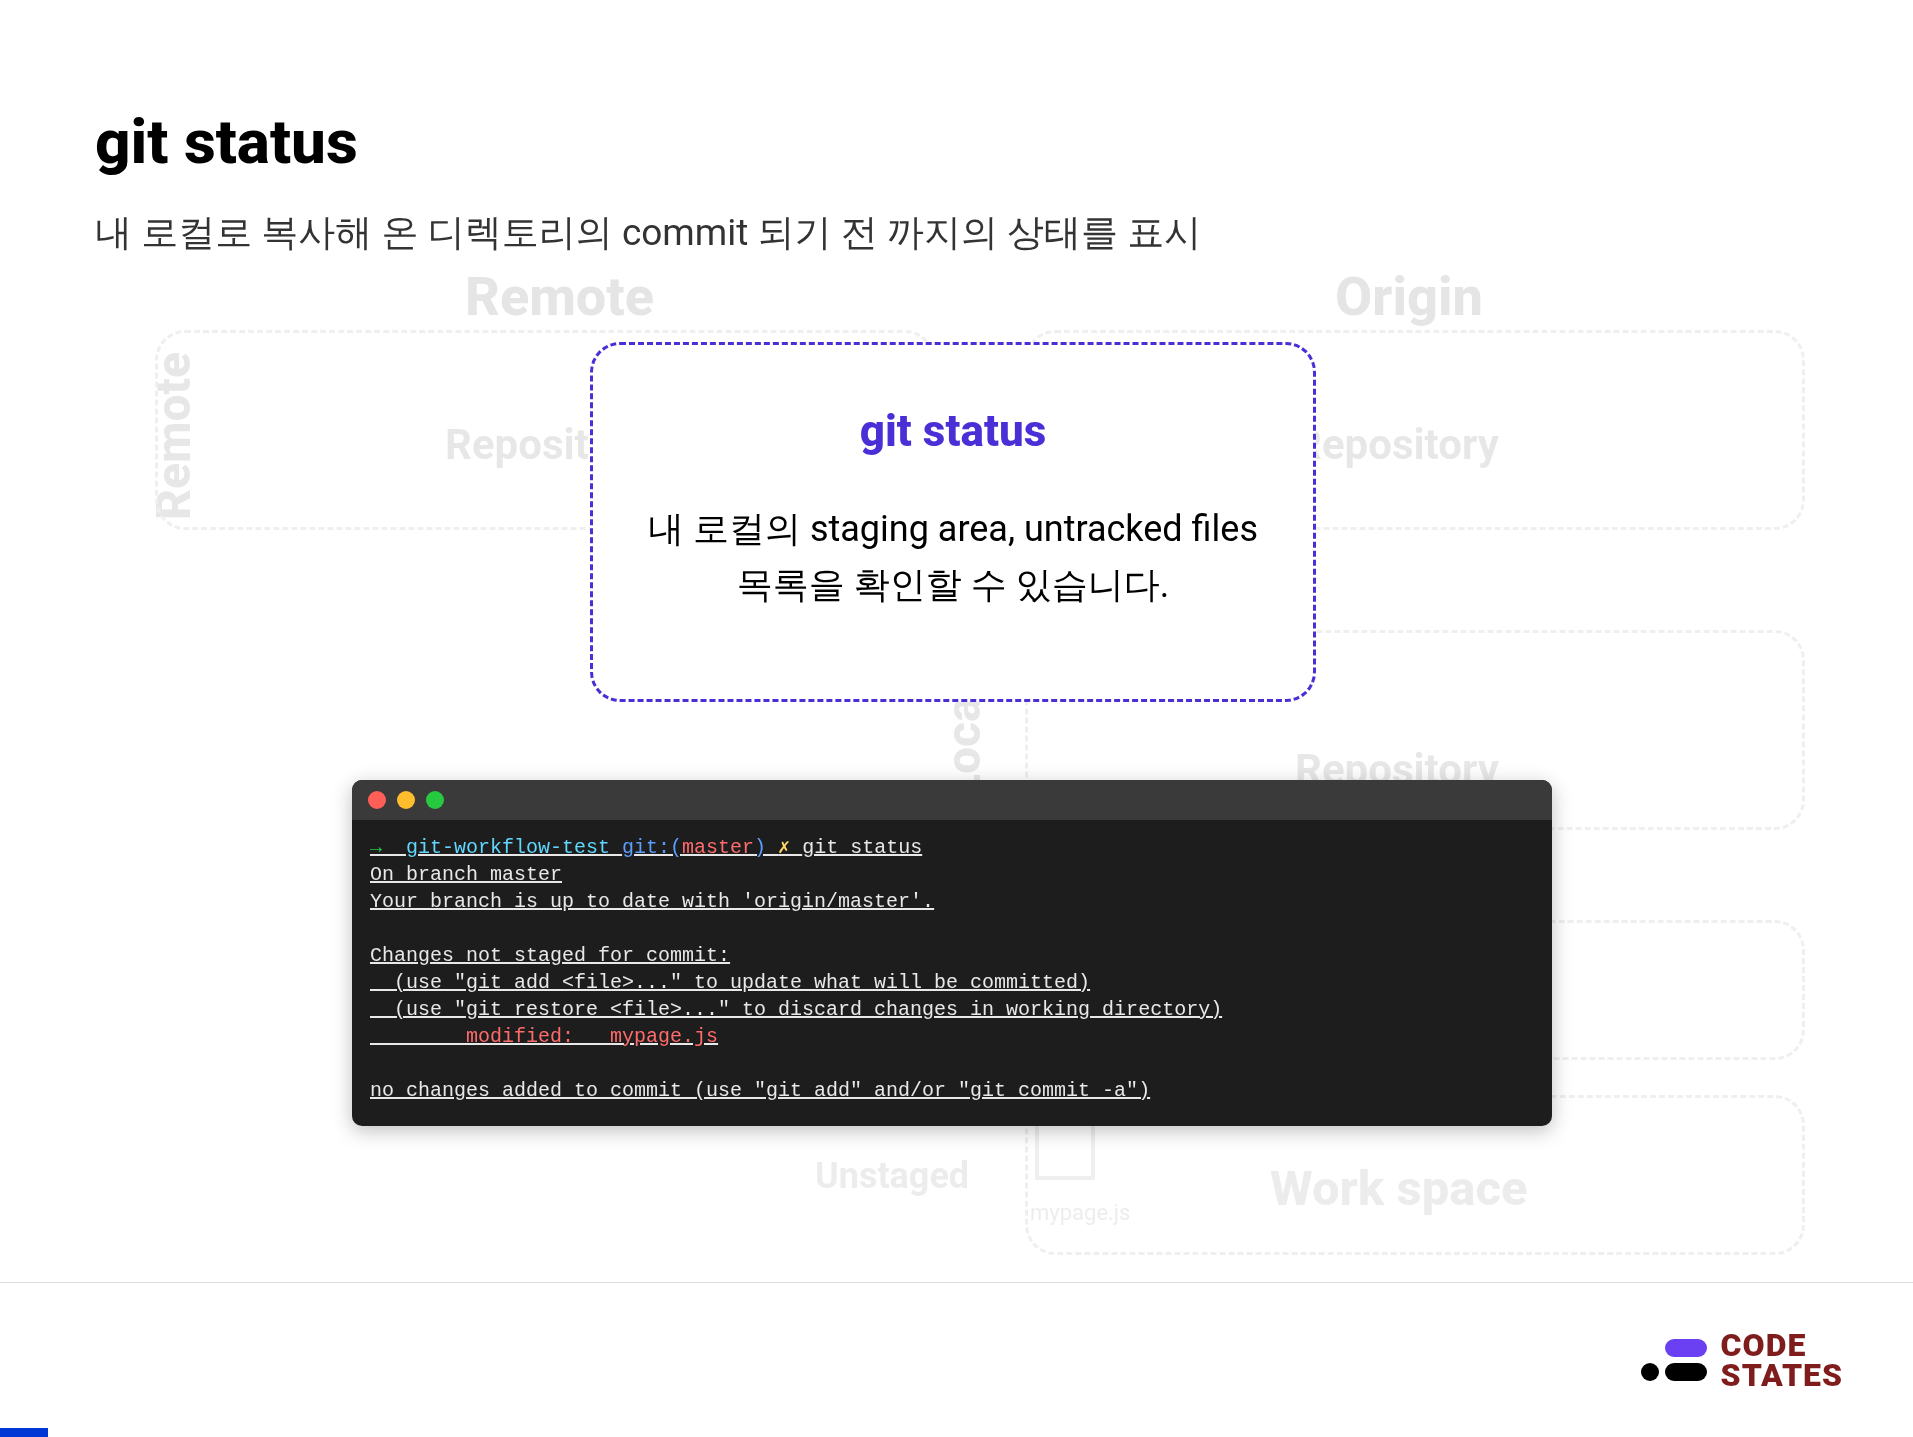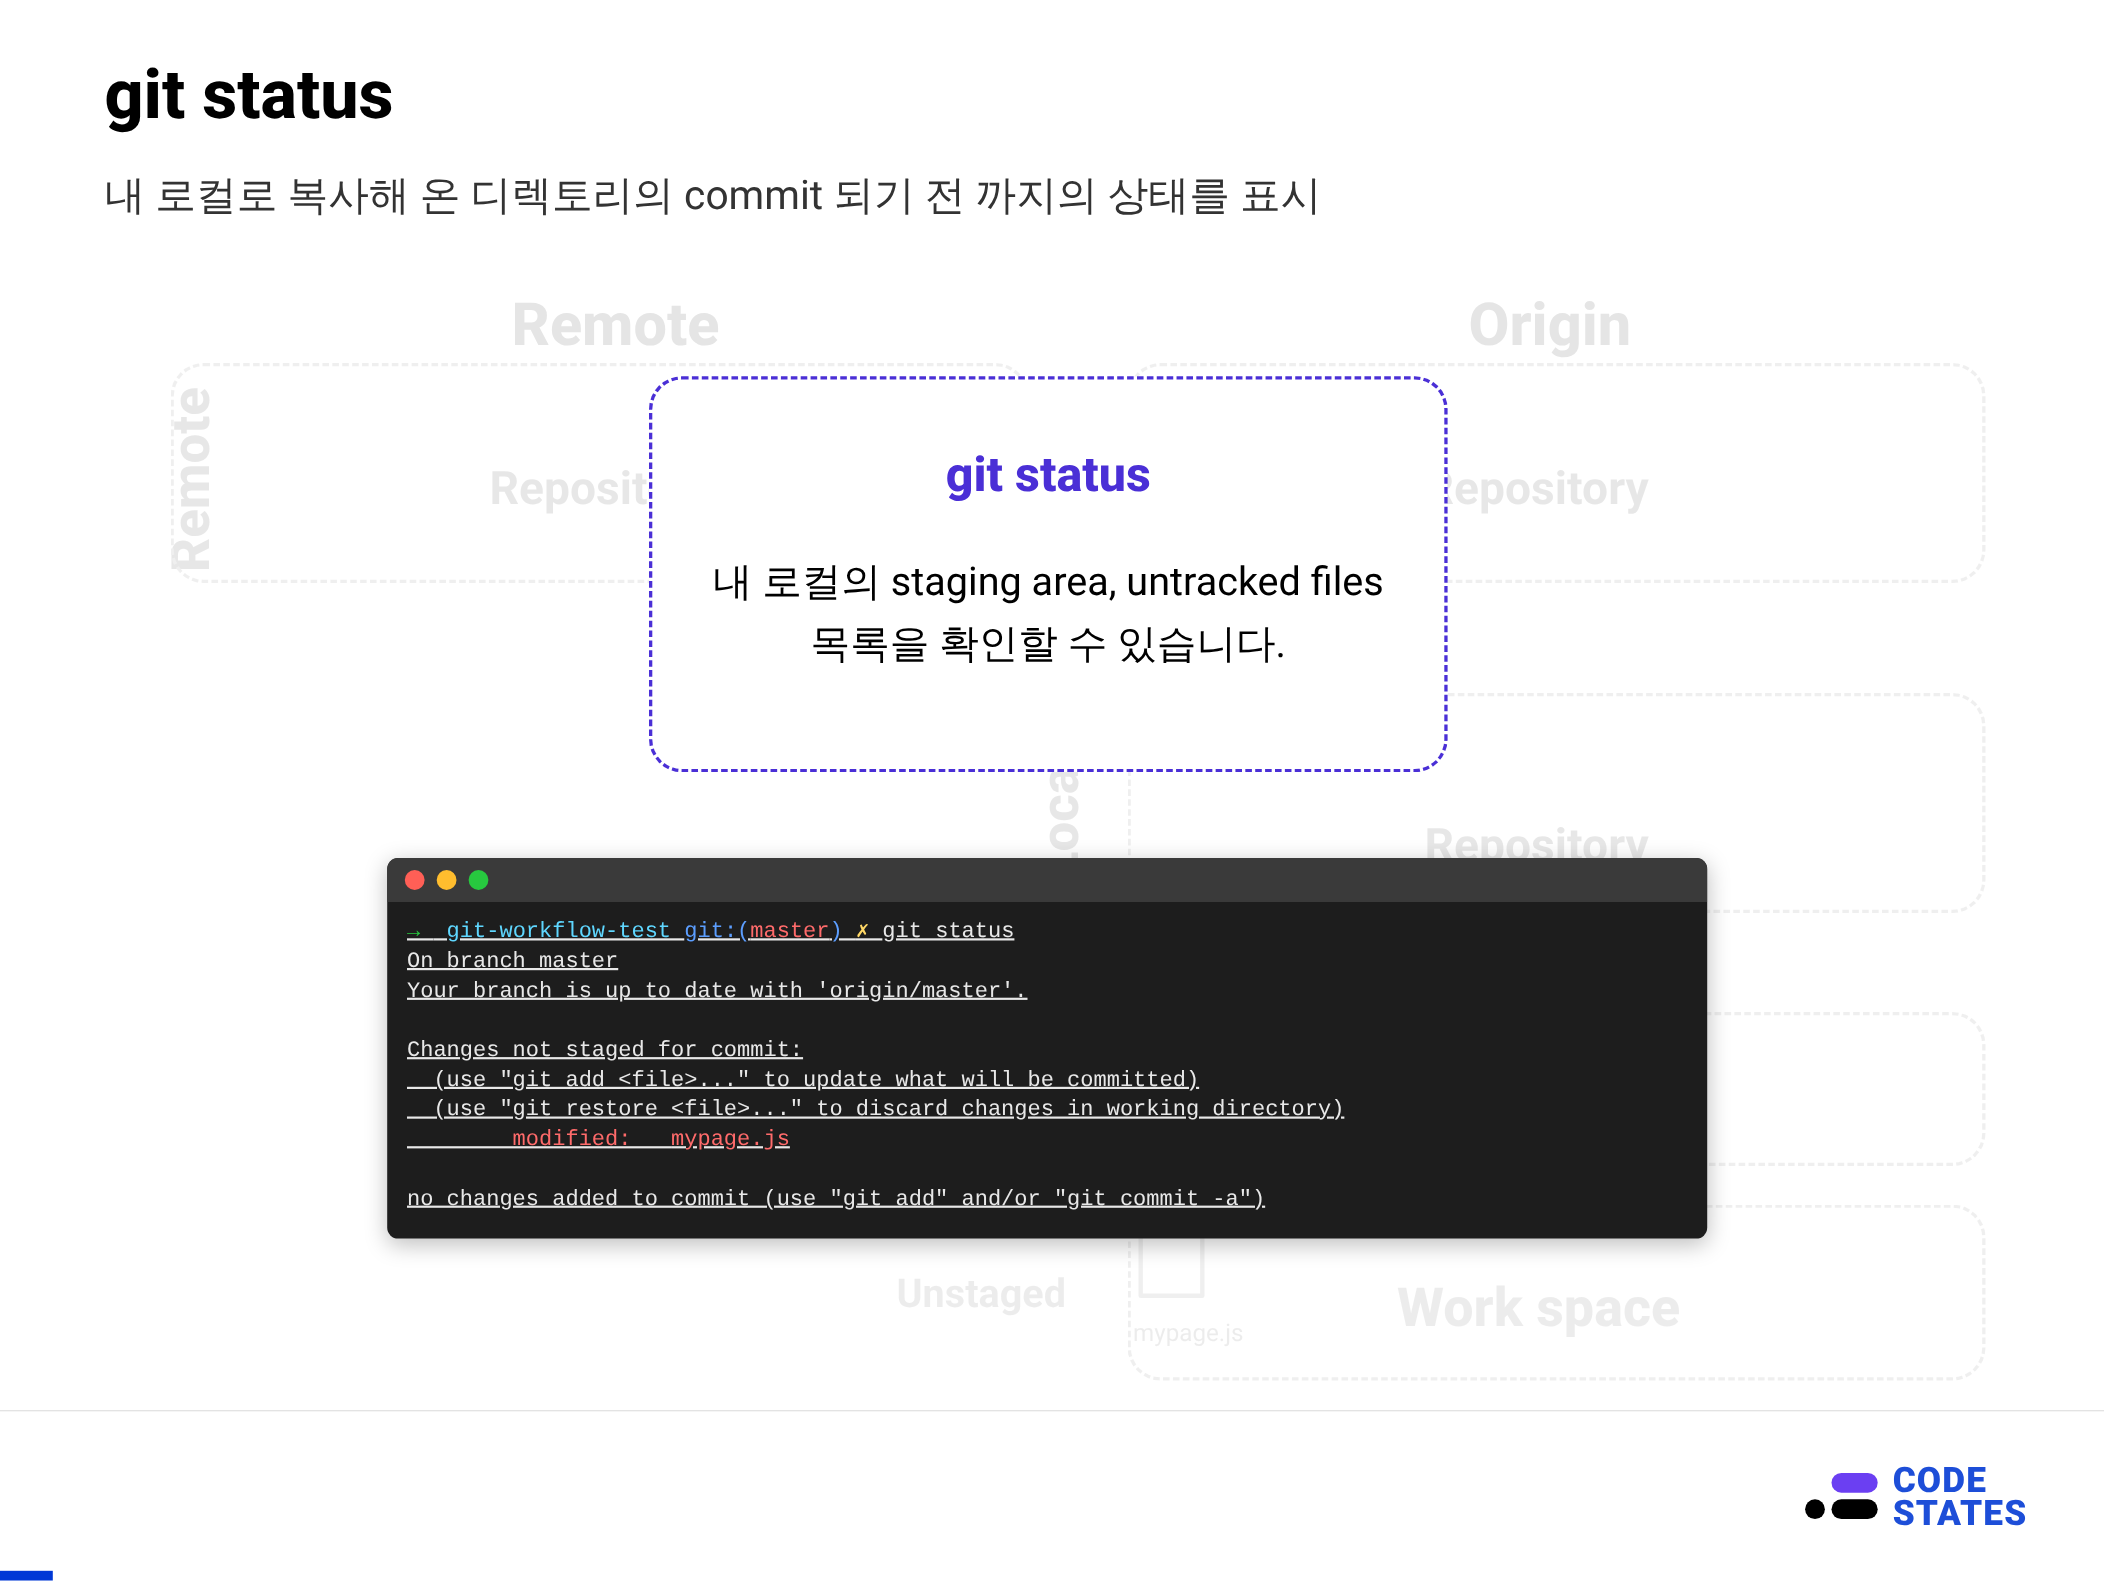--- a/index.html
+++ b/index.html
@@ -12,21 +12,21 @@
       height: 1437px;
       background: #ffffff;
       font-family: -apple-system, BlinkMacSystemFont, "Segoe UI", Roboto, "Helvetica Neue", Arial, sans-serif;
       position: relative;
       overflow: hidden;
     }
     .slide {
       width: 1913px;
       height: 1437px;
       position: relative;
-      padding: 50px 95px;
+      padding: 105px 95px;
     }
     .title {
       font-size: 62px;
       font-weight: 800;
       color: #000;
       margin-bottom: 30px;
     }
     .subtitle {
       font-size: 37px;
       color: #333;
@@ -218,21 +218,21 @@
       height: 18px;
       border-radius: 50%;
     }
     .logo-purple { background: #6b3ff2; }
     .logo-black { background: #000; }
     .logo-text {
       font-size: 32px;
       font-weight: 900;
       letter-spacing: 1px;
       line-height: 0.95;
-      color: #1d4ed8;
+      color: #7f1d1d;
     }
     .bottom-bar {
       position: absolute;
       bottom: 0;
       left: 0;
       width: 48px;
       height: 9px;
       background: #0038d6;
     }
   </style>

